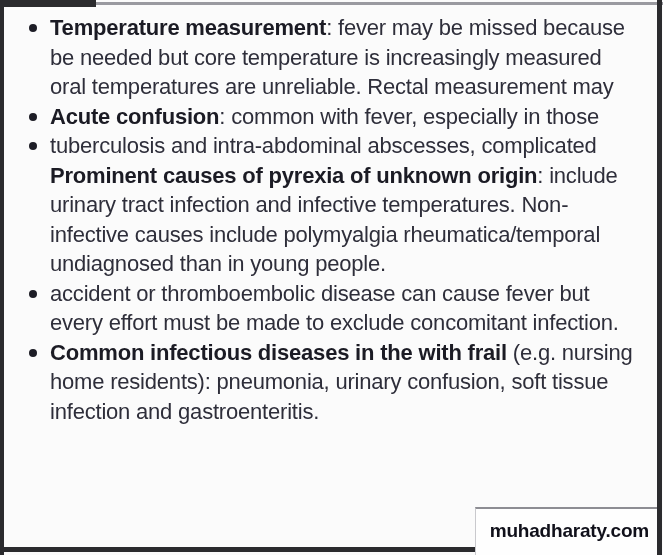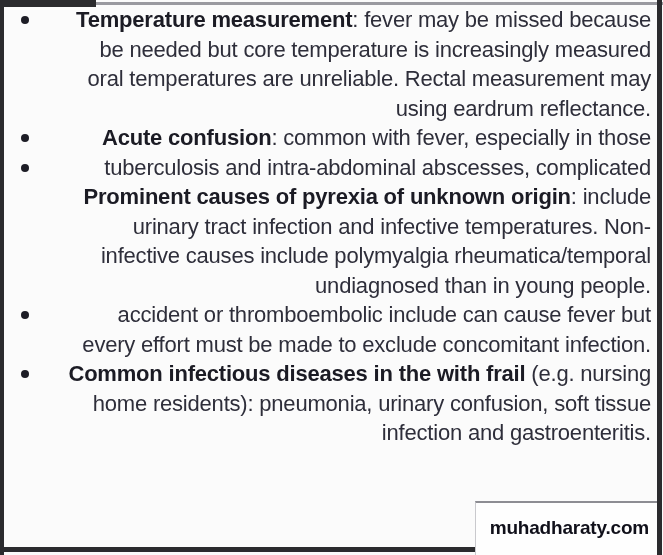--- a/index.html
+++ b/index.html
@@ -24,23 +24,22 @@
   .edge-top-dark { position: absolute; left: 0; top: 0; width: 96px; height: 7px; background: #2b2b2e; }
 
   .content {
     position: absolute;
     left: 42px;
     right: 12px;
     top: 5px;
   }
   ul.bullets {
     list-style: none;
-    margin: 0;
+    margin: 8px;
     padding: 0;
-    text-align: right;
   }
   ul.bullets li {
     position: relative;
   }
   .bullet-dot {
     position: absolute;
     left: -21px;
     top: 11px;
     width: 8px;
     height: 8px;
@@ -55,21 +54,21 @@
     white-space: nowrap;
   }
   .line .bold {
     font-weight: 700;
     color: #1b1b24;
   }
   .watermark-box {
     position: absolute;
     right: 6px;
     bottom: 0;
-    height: 54px;
+    height: 48px;
     min-width: 160px;
     background: #fefefe;
     border-top: 2px solid #8d8d93;
     border-left: 1px solid #c9c9cd;
     display: flex;
     align-items: center;
     justify-content: flex-end;
     padding: 0 8px 2px 14px;
     box-sizing: border-box;
   }
@@ -90,37 +89,36 @@
   <div class="edge-right"></div>
   <div class="edge-bottom"></div>
 
   <div class="content">
     <ul class="bullets">
         <li>
           <span class="bullet-dot"></span>
           <div class="line"><span class="bold">Temperature measurement</span><span>: fever may be missed because</span></div>
           <div class="line"><span>be needed but core temperature is increasingly measured</span></div>
           <div class="line"><span>oral temperatures are unreliable. Rectal measurement may</span></div>
-          <div class="line"><span>using eardrum reflectance.</span></div>
         </li>
         <li>
           <span class="bullet-dot"></span>
           <div class="line"><span class="bold">Acute confusion</span><span>: common with fever, especially in those</span></div>
         </li>
         <li>
           <span class="bullet-dot"></span>
           <div class="line"><span>tuberculosis and intra-abdominal abscesses, complicated</span></div>
           <div class="line"><span class="bold">Prominent causes of pyrexia of unknown origin</span><span>: include</span></div>
           <div class="line"><span>urinary tract infection and infective temperatures. Non-</span></div>
           <div class="line"><span>infective causes include polymyalgia rheumatica/temporal</span></div>
           <div class="line"><span>undiagnosed than in young people.</span></div>
         </li>
         <li>
           <span class="bullet-dot"></span>
-          <div class="line"><span>accident or thromboembolic include can cause fever but</span></div>
+          <div class="line"><span>accident or thromboembolic disease can cause fever but</span></div>
           <div class="line"><span>every effort must be made to exclude concomitant infection.</span></div>
         </li>
         <li>
           <span class="bullet-dot"></span>
           <div class="line"><span class="bold">Common infectious diseases in the with frail</span><span> (e.g. nursing</span></div>
           <div class="line"><span>home residents): pneumonia, urinary confusion, soft tissue</span></div>
           <div class="line"><span>infection and gastroenteritis.</span></div>
         </li>
       </ul>
   </div>

